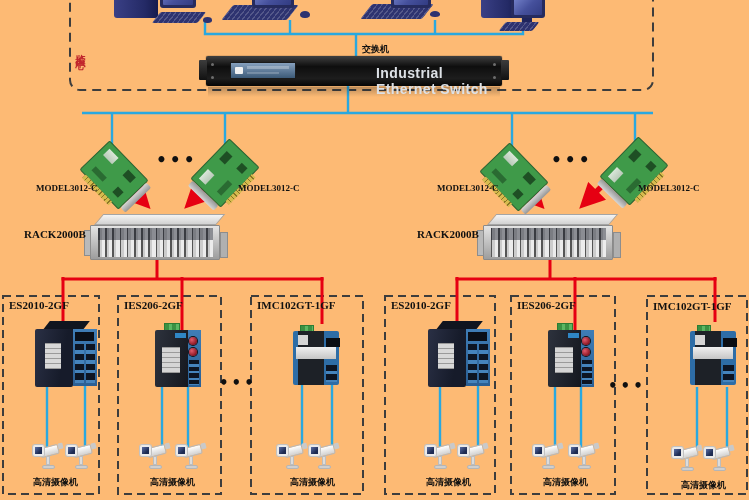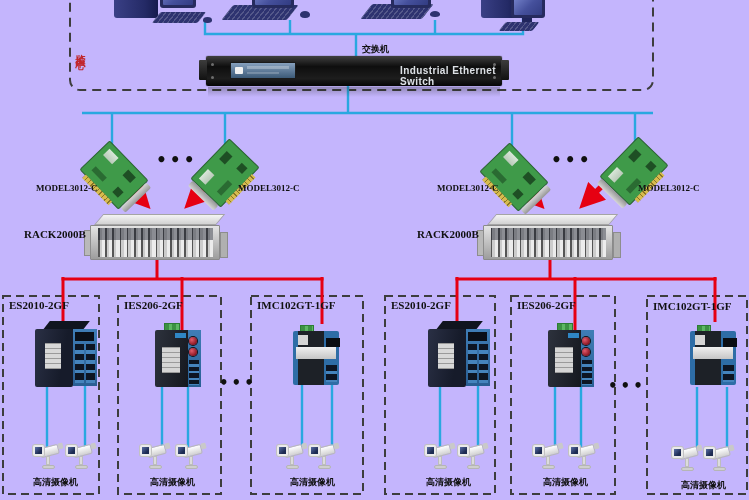--- a/index.html
+++ b/index.html
@@ -1,16 +1,16 @@
 <!DOCTYPE html>
 <html><head>
 <meta charset="utf-8">
 <style>
   html,body{margin:0;padding:0;background:#fff;}
-  #stage{position:relative;width:749px;height:500px;overflow:hidden;background:#c4b5fd;
+  #stage{position:relative;width:749px;height:500px;overflow:hidden;background:#fdba74;
          font-family:"Liberation Serif",serif;}
   #stage *{box-sizing:border-box;}
   svg.wires{position:absolute;left:0;top:0;z-index:1;}
   .abs{position:absolute;z-index:2;}
   i{display:block;position:absolute;}
 
   
   .lbl{position:absolute;z-index:4;font-weight:bold;color:#111;white-space:nowrap;}
   .lbl-en{font-family:"Liberation Serif",serif;}
   .lbl-cn{font-family:"Liberation Sans",sans-serif;}
@@ -38,21 +38,21 @@
   
   .switch1u{left:206px;top:56px;width:296px;height:30px;border-radius:2px;
     background:linear-gradient(180deg,#404040,#0e0e0e 35%,#1d1d1d 75%,#050505);
     box-shadow:0 0 1px #000;}
   .switch1u .panel{left:24px;top:6px;width:66px;height:17px;border:1px solid #1a1a1a;
     background:linear-gradient(180deg,#86a0bd,#3c5a78);}
   .switch1u .rj{left:4px;top:4px;width:8px;height:7px;background:#f2f2f2;border-radius:1px;}
   .switch1u .tx1{left:16px;top:3px;width:42px;height:3px;background:rgba(255,255,255,.28);}
   .switch1u .tx2{left:16px;top:9px;width:32px;height:2px;background:rgba(255,255,255,.2);}
   .switch1u .name{left:170px;top:9px;font-family:"Liberation Sans",sans-serif;
-    font-weight:bold;font-size:10px;letter-spacing:.4px;color:#dde1e6;margin-left:24px;}
+    font-weight:bold;font-size:14px;letter-spacing:.4px;color:#dde1e6;}
   .ear{background:linear-gradient(180deg,#3c3c3c,#111);width:8px;height:20px;border-radius:1px;}
   .screw{width:3px;height:3px;border-radius:50%;background:#6d6d6d;}
   .refl{left:208px;top:87px;width:292px;height:10px;z-index:1;
     background:linear-gradient(180deg,rgba(30,30,30,.30),rgba(30,30,30,0));}
 
   
   .card{width:56px;height:42px;z-index:3;}
   .card .pcb{left:0;top:0;width:56px;height:42px;border:1px solid #2b6332;border-radius:2px;
     background-color:#3f9a49;
     background-image:linear-gradient(#d9e7d9,#b9c9b9),linear-gradient(#1e4f24,#1e4f24),

